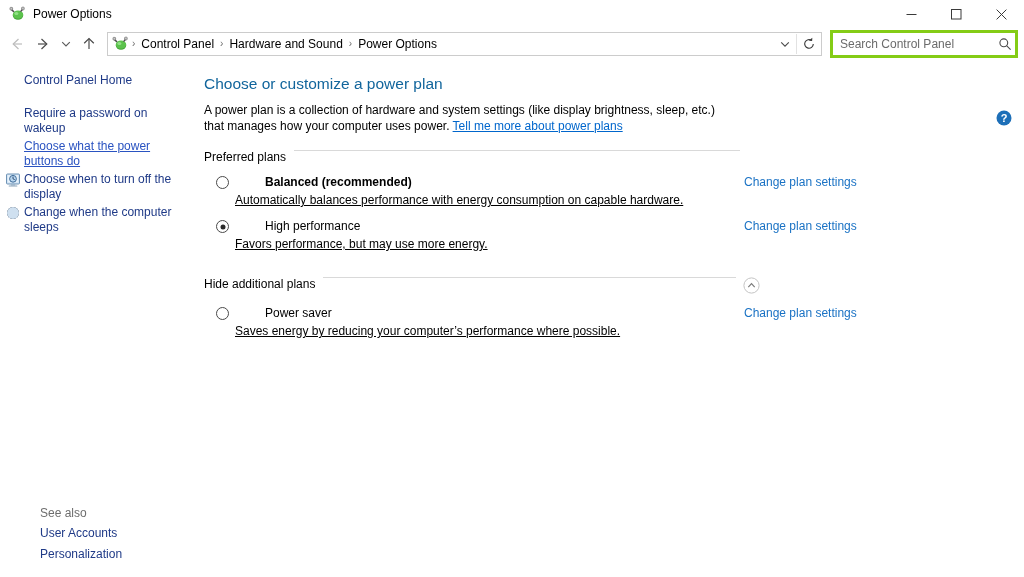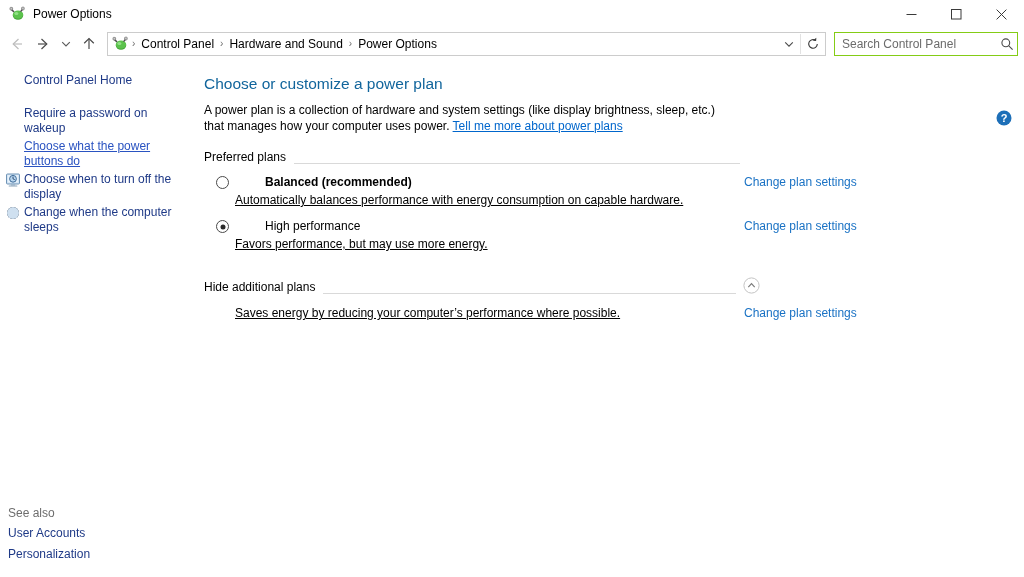--- a/index.html
+++ b/index.html
@@ -116,21 +116,21 @@
     align-items: center;
     justify-content: center;
     cursor: default;
     flex: 0 0 auto;
   }
   .crumb-refresh { border-left: 1px solid #e2e2e2; width: 24px;}
   .searchbox {
     width: 182px;
     height: 22px;
     margin-left: 8px;
-    border: 1px solid #84cc16;
+    border: 3px solid #84cc16;
     background: #ffffff;
     display: flex;
     align-items: center;
     flex: 0 0 auto;
   }
   .searchbox input {
     border: 0;
     outline: 0;
     flex: 1 1 auto;
     font-family: "Liberation Sans", sans-serif;
@@ -183,21 +183,21 @@
   }
   .side-hovered {
     color: #2a53c1;
     text-decoration: underline;
   }
   .see-also-box {
     position: absolute;
     left: 0;
     bottom: 12px;
     width: 200px;
-    padding-left: 8px;
+    padding-left: 40px;
     box-sizing: border-box;
   }
   .see-also-title {
     color: #6d6d6d;
     font-size: 12px;
     line-height: 19px;
   }
 
   .main {
     flex: 1 1 auto;
@@ -227,21 +227,21 @@
     margin-left: 4px;
   }
   .inline-link {
     color: #0066cc;
     text-decoration: underline;
     cursor: default;
   }
 
   .section-head {
     display: flex;
-    align-items: flex-end;
+    align-items: flex-start;
     margin: 16px 0 0 4px;
     padding-right: 284px;
     position: relative;
   }
   .section-head-label {
     font-size: 12px;
     color: #000000;
     white-space: nowrap;
     padding-right: 8px;
   }
@@ -520,20 +520,24 @@
       <span class="section-rule"></span>
       <span class="collapse-btn">
         <svg width="17" height="17" viewBox="0 0 17 17">
           <circle cx="8.5" cy="8.5" r="7.6" fill="#ffffff" stroke="#c4c4c4" stroke-width="1"></circle>
           <path d="M5.3 10.1 L8.5 6.7 L11.7 10.1" fill="none" stroke="#7b7b7b" stroke-width="1.2"></path>
         </svg>
       </span>
     </div>
 
     <div class="plan" style="margin-top:12px; padding-right:284px;">
+      <div class="plan-row">
+        <span class="radio"></span>
+        <span class="plan-name">Power saver</span>
+      </div>
       <div class="plan-desc">Saves energy by reducing your computer’s performance where possible.</div>
       <div class="plan-action">
         <a>Change plan settings</a>
       </div>
     </div>
 
   </div>
 </div>
 
 </body></html>

